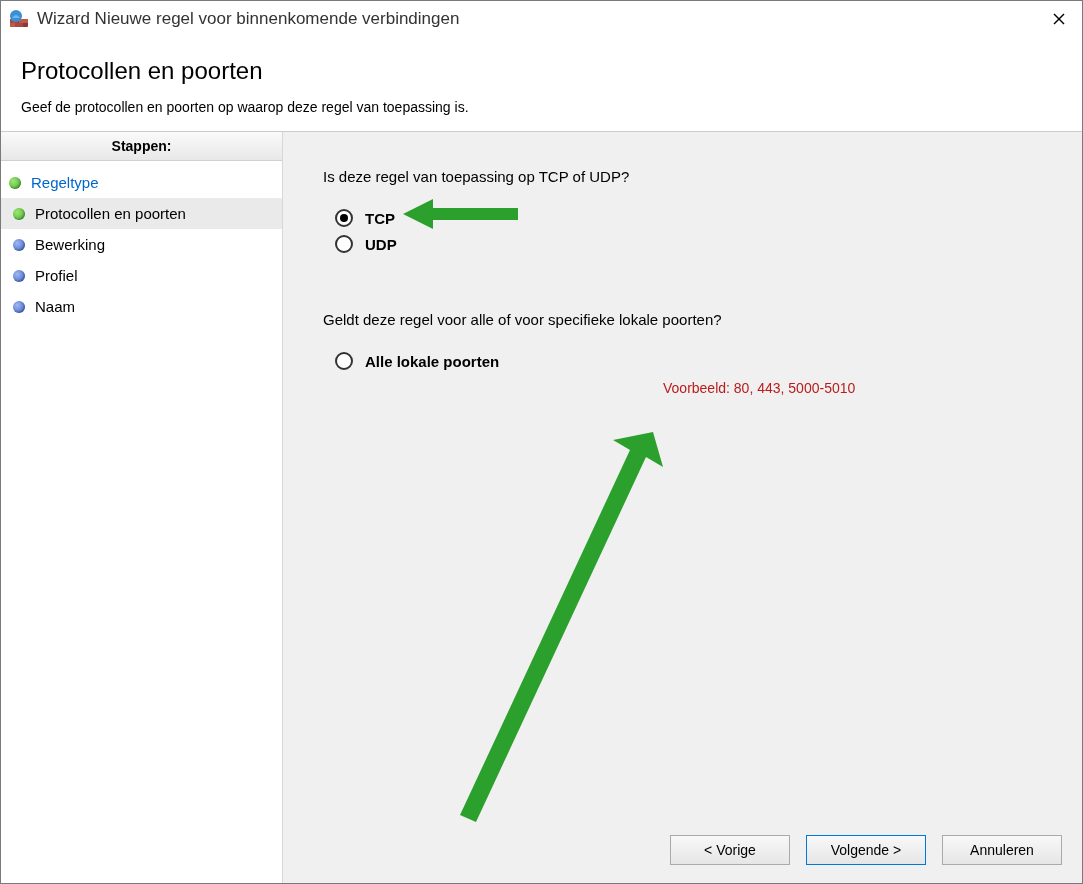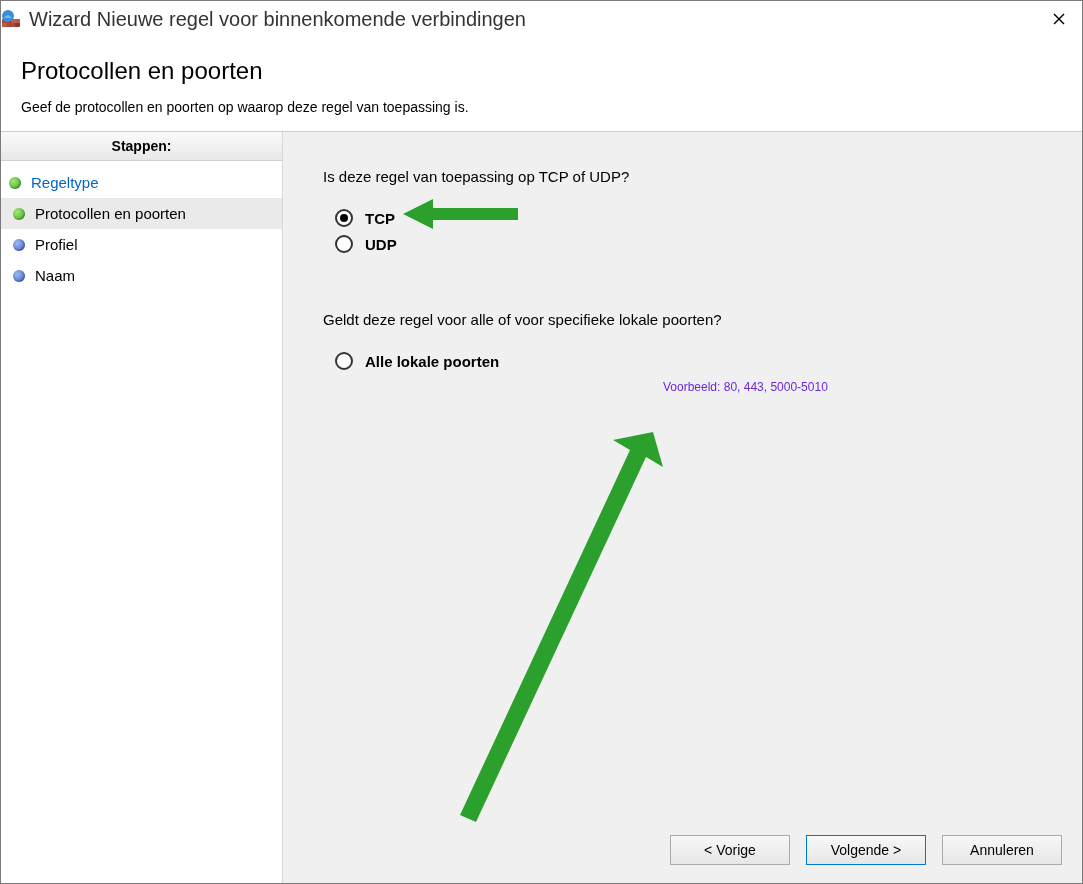--- a/index.html
+++ b/index.html
@@ -17,21 +17,22 @@
     border: 1px solid #7a7a7a;
     display: flex;
     flex-direction: column;
     position: relative;
   }
   .titlebar {
     height: 36px;
     display: flex;
     align-items: center;
     background: #fff;
-    font-size: 20px;
+    padding-left: 8px;
+    font-size: 17px;
     color: #333;
     position: relative;
   }
   .titlebar .icon-wrap {
     width: 20px; height: 20px;
     margin-right: 8px;
     position: relative;
   }
   .title-text { flex: 1; }
   .close-btn {
@@ -150,22 +151,22 @@
     height: 28px;
     border: 1px solid #0078d7;
     outline: none;
     padding: 2px 6px;
     font-size: 14px;
     background: #fff;
   }
   .example-text {
     margin-left: 340px;
     margin-top: 6px;
-    font-size: 12px;
-    color: #6d28d9;
+    font-size: 14px;
+    color: #b91c1c;
   }
 
   .footer {
     position: absolute;
     right: 20px;
     bottom: 18px;
     display: flex;
     gap: 16px;
   }
   .btn {
@@ -228,20 +229,24 @@
         <div class="step-item completed">
           <span class="step-bullet bullet-green"></span>
           <span>Regeltype</span>
         </div>
         <div class="step-item current">
           <span class="step-bullet bullet-green"></span>
           <span>Protocollen en poorten</span>
         </div>
         <div class="step-item">
           <span class="step-bullet bullet-blue"></span>
+          <span>Bewerking</span>
+        </div>
+        <div class="step-item">
+          <span class="step-bullet bullet-blue"></span>
           <span>Profiel</span>
         </div>
         <div class="step-item">
           <span class="step-bullet bullet-blue"></span>
           <span>Naam</span>
         </div>
       </div>
     </div>
 
     <div class="content">

